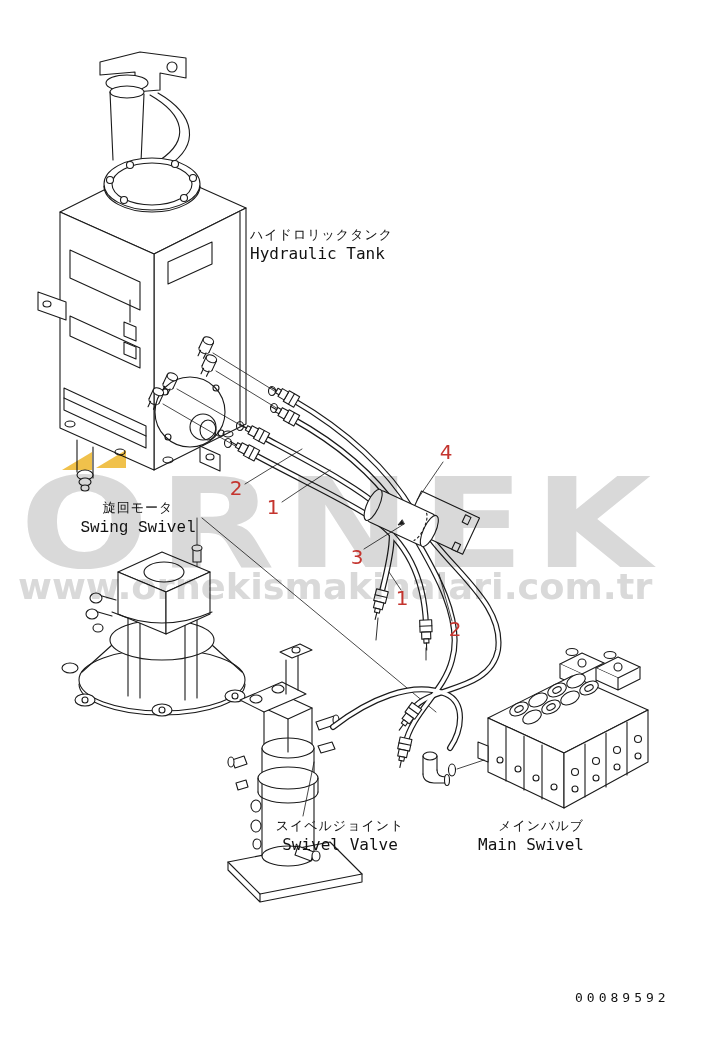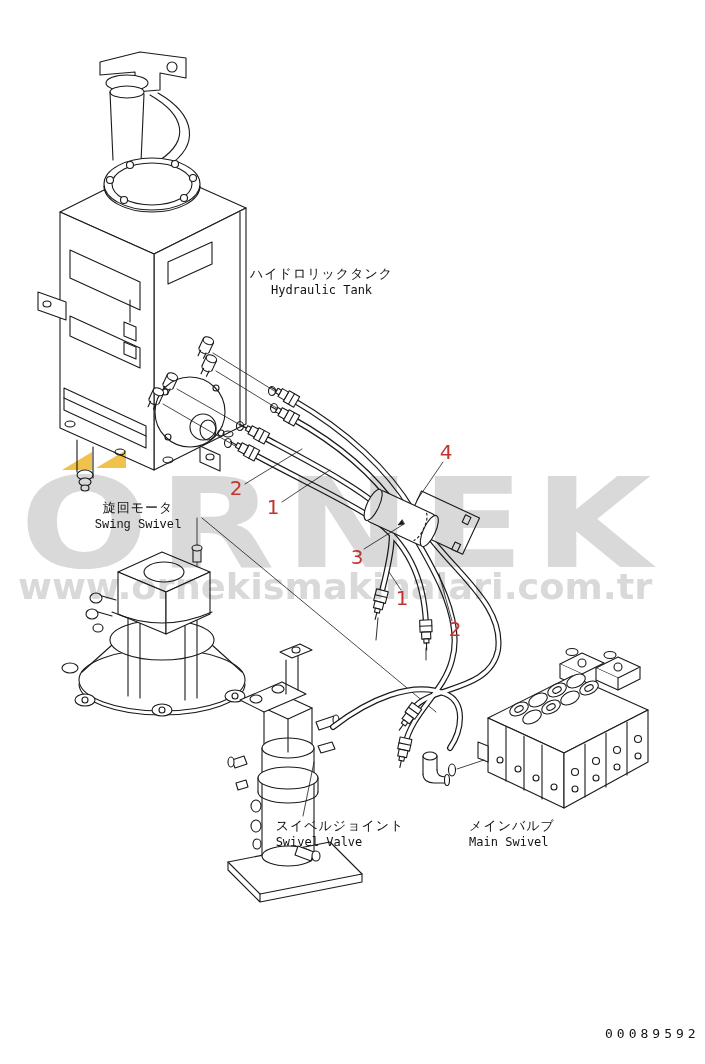--- a/index.html
+++ b/index.html
@@ -2,26 +2,26 @@
 <html><head>
 <meta charset="utf-8">
 <style>
   html,body{margin:0;padding:0;background:#fff;}
   .stage{position:relative;width:705px;height:1064px;background:#ffffff;overflow:hidden;
          font-family:"DejaVu Sans Mono","Liberation Mono",monospace;color:#111;}
   .stage svg{position:absolute;left:0;top:0;}
   
   .lbl{position:absolute;line-height:1.3;white-space:nowrap;}
   .lbl .ja{font-size:13px;letter-spacing:1px;display:block;}
-  .lbl .en{font-size:12px;letter-spacing:0px;display:block;}
-  .lbl-tank{left:250px;top:227px;text-align:center;margin-top:39px;}
+  .lbl .en{font-size:16px;letter-spacing:0px;display:block;}
+  .lbl-tank{left:250px;top:227px;text-align:left;}
   .lbl-motor{left:138px;top:501px;text-align:center;transform:translateX(-50%);font-family:Liberation Mono, monospace;}
-  .lbl-swivel{left:340px;top:818px;text-align:left;transform:translateX(-50%);}
-  .lbl-valve{left:512px;top:818px;text-align:left;transform:translateX(-50%);}
-  .doc-number{position:absolute;left:605px;top:990px;font-size:13px;letter-spacing:4px;margin-top:36px;}
+  .lbl-swivel{left:340px;top:818px;text-align:center;transform:translateX(-50%);}
+  .lbl-valve{left:531px;top:818px;text-align:right;transform:translateX(-50%);}
+  .doc-number{position:absolute;left:575px;top:990px;font-size:13px;letter-spacing:4px;}
   
   .callout{position:absolute;font-family:"DejaVu Sans","Liberation Sans",sans-serif;
            font-size:20px;transform:translate(-50%,-50%);font-weight:400;}
   
   .watermark{position:absolute;left:0;top:0;width:705px;height:1064px;pointer-events:none;
              mix-blend-mode:multiply;}
   .wm-brand{position:absolute;left:20px;top:452px;font-family:"DejaVu Sans","Liberation Sans",sans-serif;
             font-size:124px;font-weight:800;letter-spacing:8px;transform:scaleX(1.22);
             transform-origin:left top;}
   .wm-url{position:absolute;left:18px;top:566px;width:680px;font-family:"DejaVu Sans","Liberation Sans",sans-serif;

